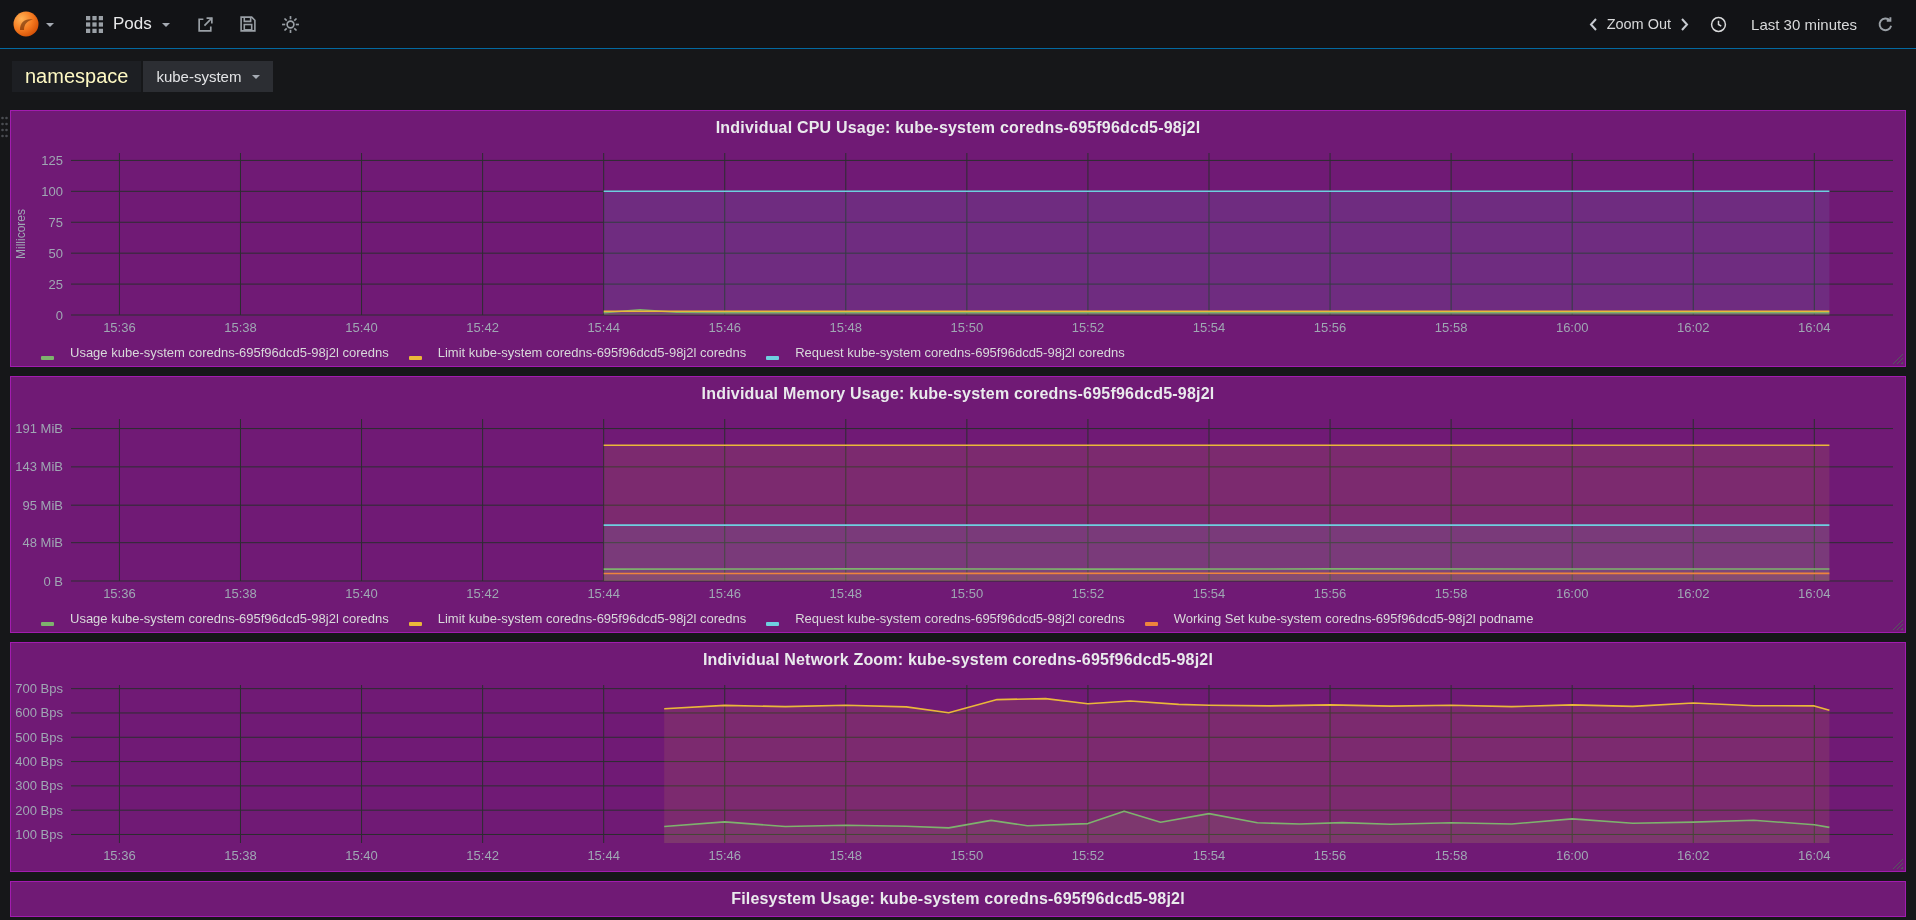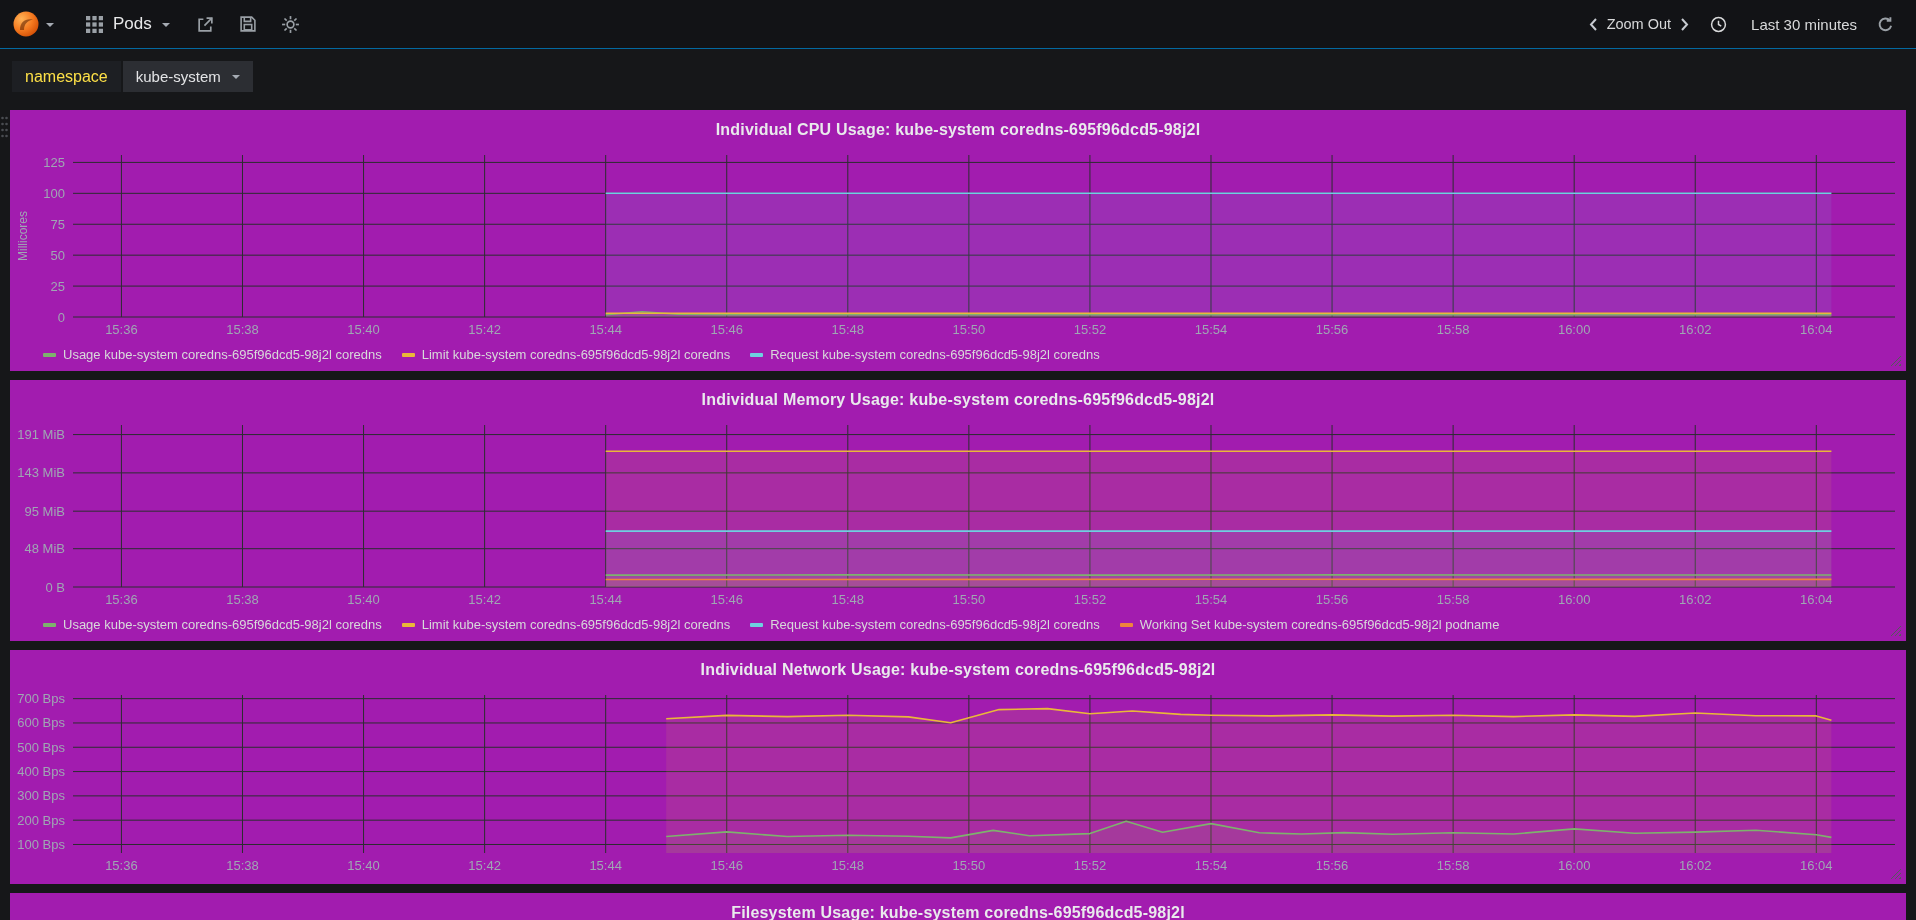--- a/index.html
+++ b/index.html
@@ -13,32 +13,32 @@
   .dash-title{display:flex;align-items:center;gap:10px;font-size:17px;color:#e8e9ea;cursor:pointer;padding:0 6px}
   .icon-btn{background:none;border:none;cursor:pointer;display:flex;align-items:center;padding:4px}
   .text-btn{background:none;border:none;color:#d8d9da;font-size:14.5px;cursor:pointer;font-family:inherit}
   .nav-right{display:flex;align-items:center;gap:16px}
   .zoom-group{display:flex;align-items:center;gap:4px}
   .time-btn{display:flex;align-items:center;gap:24px;font-size:15px}
   .caret{width:0;height:0;border:4.5px solid transparent;border-top-color:#a5abb3;margin-top:5px;display:inline-block}
   
   .submenu{display:flex;gap:26px;padding:12px 12px 10px;align-items:center}
   .variable{display:flex;align-items:center;gap:2px}
-  .var-label{background:#1d1f23;color:#fde047;font-size:16px;padding:6px 13px;line-height:19px}
+  .var-label{background:#1d1f23;color:#fef9c3;font-size:20px;padding:6px 13px;line-height:19px}
   .var-value{background:#2c2e33;color:#e3e4e6;font-size:15px;padding:6px 13px;line-height:19px;
     display:flex;align-items:center;gap:11px;cursor:pointer}
   
   .dashboard{padding:8px 10px 0;display:flex;flex-direction:column;gap:9px;position:relative}
-  .panel{background:#a21caf;border:3px solid #a21caf;position:relative}
+  .panel{background:#701a75;border:1px solid #a21caf;position:relative}
   .panel-header{height:34px;display:flex;align-items:center;justify-content:center;
     font-size:16px;font-weight:700;color:#e9eaec;cursor:pointer;letter-spacing:.2px}
   .chart{width:100%;cursor:crosshair}
   .chart text{font-family:"Liberation Sans","DejaVu Sans",sans-serif}
   .legend{display:flex;gap:20px;align-items:center;padding:2px 0 6px 30px;font-size:13px;color:#d8d9da;flex-wrap:wrap}
-  .legend-item{display:flex;align-items:center;gap:7px;cursor:pointer}
+  .legend-item{display:flex;align-items:flex-end;gap:16px;cursor:pointer}
   .legend-dash{width:13px;height:4px;border-radius:1px;display:inline-block}
   .resize-handle{position:absolute;right:2px;bottom:2px;width:11px;height:11px;cursor:nwse-resize;
     background:repeating-linear-gradient(135deg,transparent 0 2px,#55585e 2px 3px);
     clip-path:polygon(100% 0,100% 100%,0 100%)}
   .row-drag{position:absolute;left:1px;top:14px;cursor:grab;opacity:.75}
 </style>
 </head>
 <body>
 
 <div class="app">
@@ -298,21 +298,21 @@
           </span>
           <span class="legend-item">
             <span class="legend-dash" style="background: rgb(239, 132, 60);"></span>
             <span>Working Set kube-system coredns-695f96dcd5-98j2l podname</span>
           </span>
         </div>
       <div class="resize-handle"></div>
     </div>
 
     <div class="panel">
-      <div class="panel-header">Individual Network Usage: kube-system coredns-695f96dcd5-98j2l</div>
+      <div class="panel-header">Individual Network Zoom: kube-system coredns-695f96dcd5-98j2l</div>
       <div class="chart"><svg width="1894" height="190">
             <line x1="108.42524916943506" y1="8" x2="108.42524916943506" y2="166" stroke="#2c2d30"></line>
             <text x="108.42524916943506" y="183" fill="#9fa7b3" font-size="13" text-anchor="middle">15:36</text>
             <line x1="229.48837209302312" y1="8" x2="229.48837209302312" y2="166" stroke="#2c2d30"></line>
             <text x="229.48837209302312" y="183" fill="#9fa7b3" font-size="13" text-anchor="middle">15:38</text>
             <line x1="350.55149501661117" y1="8" x2="350.55149501661117" y2="166" stroke="#2c2d30"></line>
             <text x="350.55149501661117" y="183" fill="#9fa7b3" font-size="13" text-anchor="middle">15:40</text>
             <line x1="471.61461794019925" y1="8" x2="471.61461794019925" y2="166" stroke="#2c2d30"></line>
             <text x="471.61461794019925" y="183" fill="#9fa7b3" font-size="13" text-anchor="middle">15:42</text>
             <line x1="592.6777408637873" y1="8" x2="592.6777408637873" y2="166" stroke="#2c2d30"></line>

